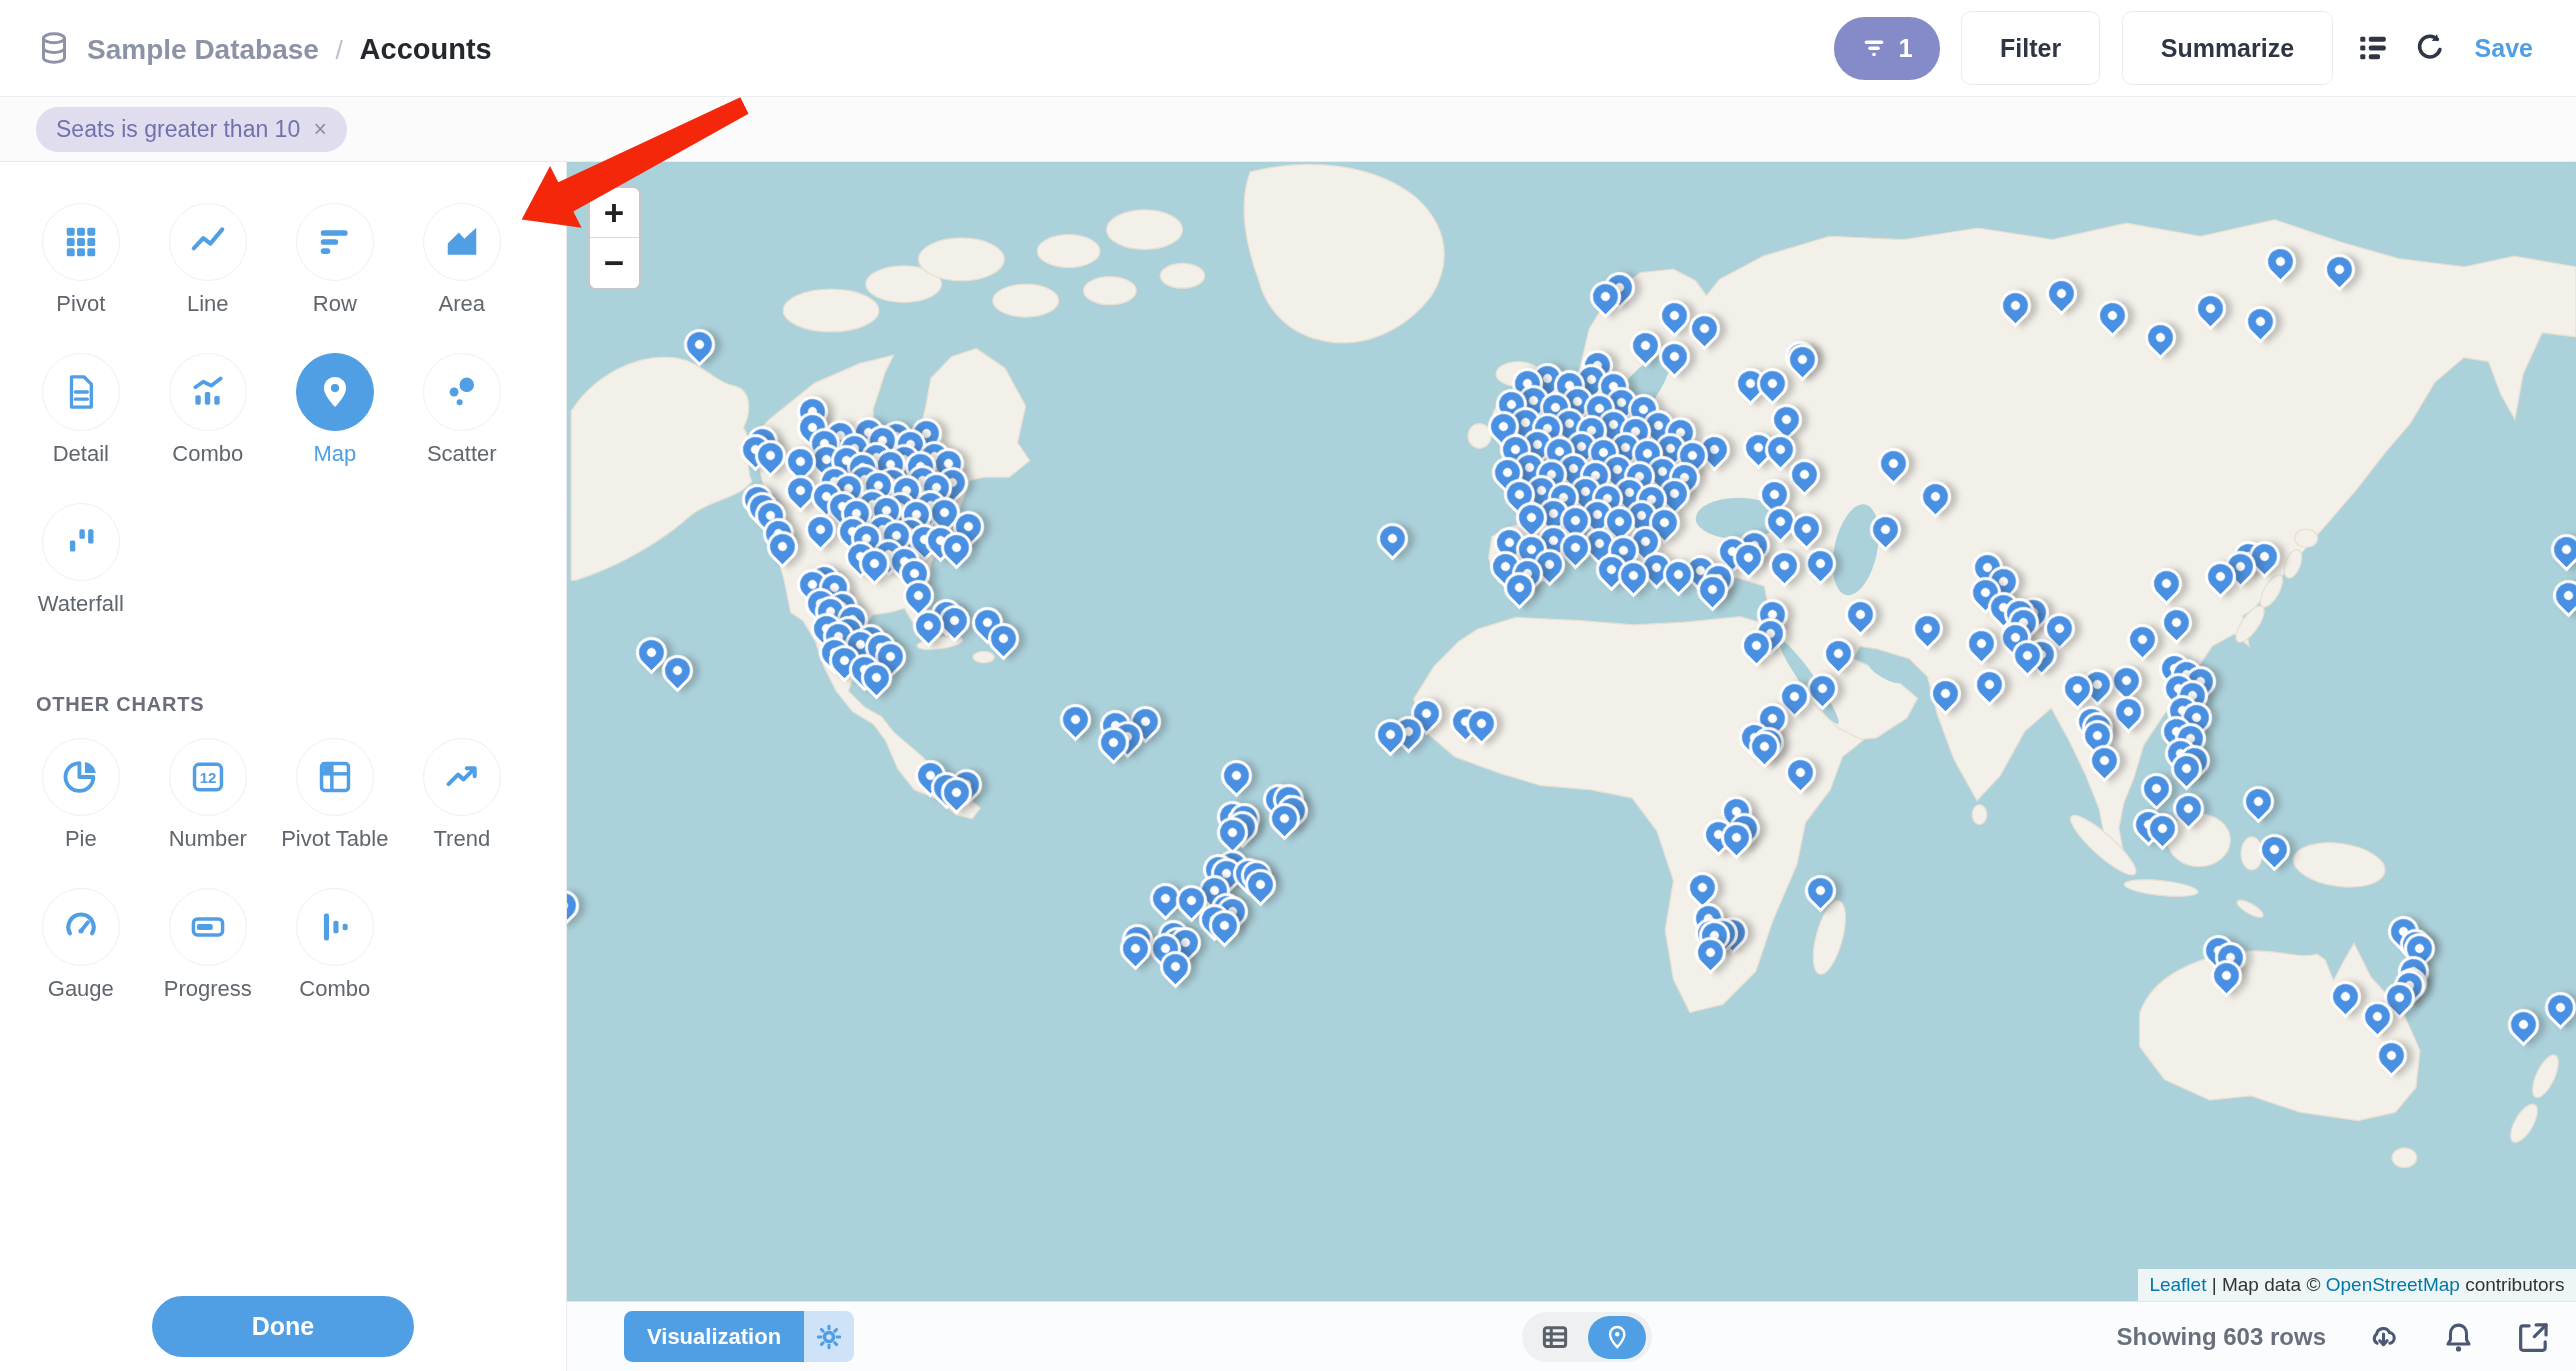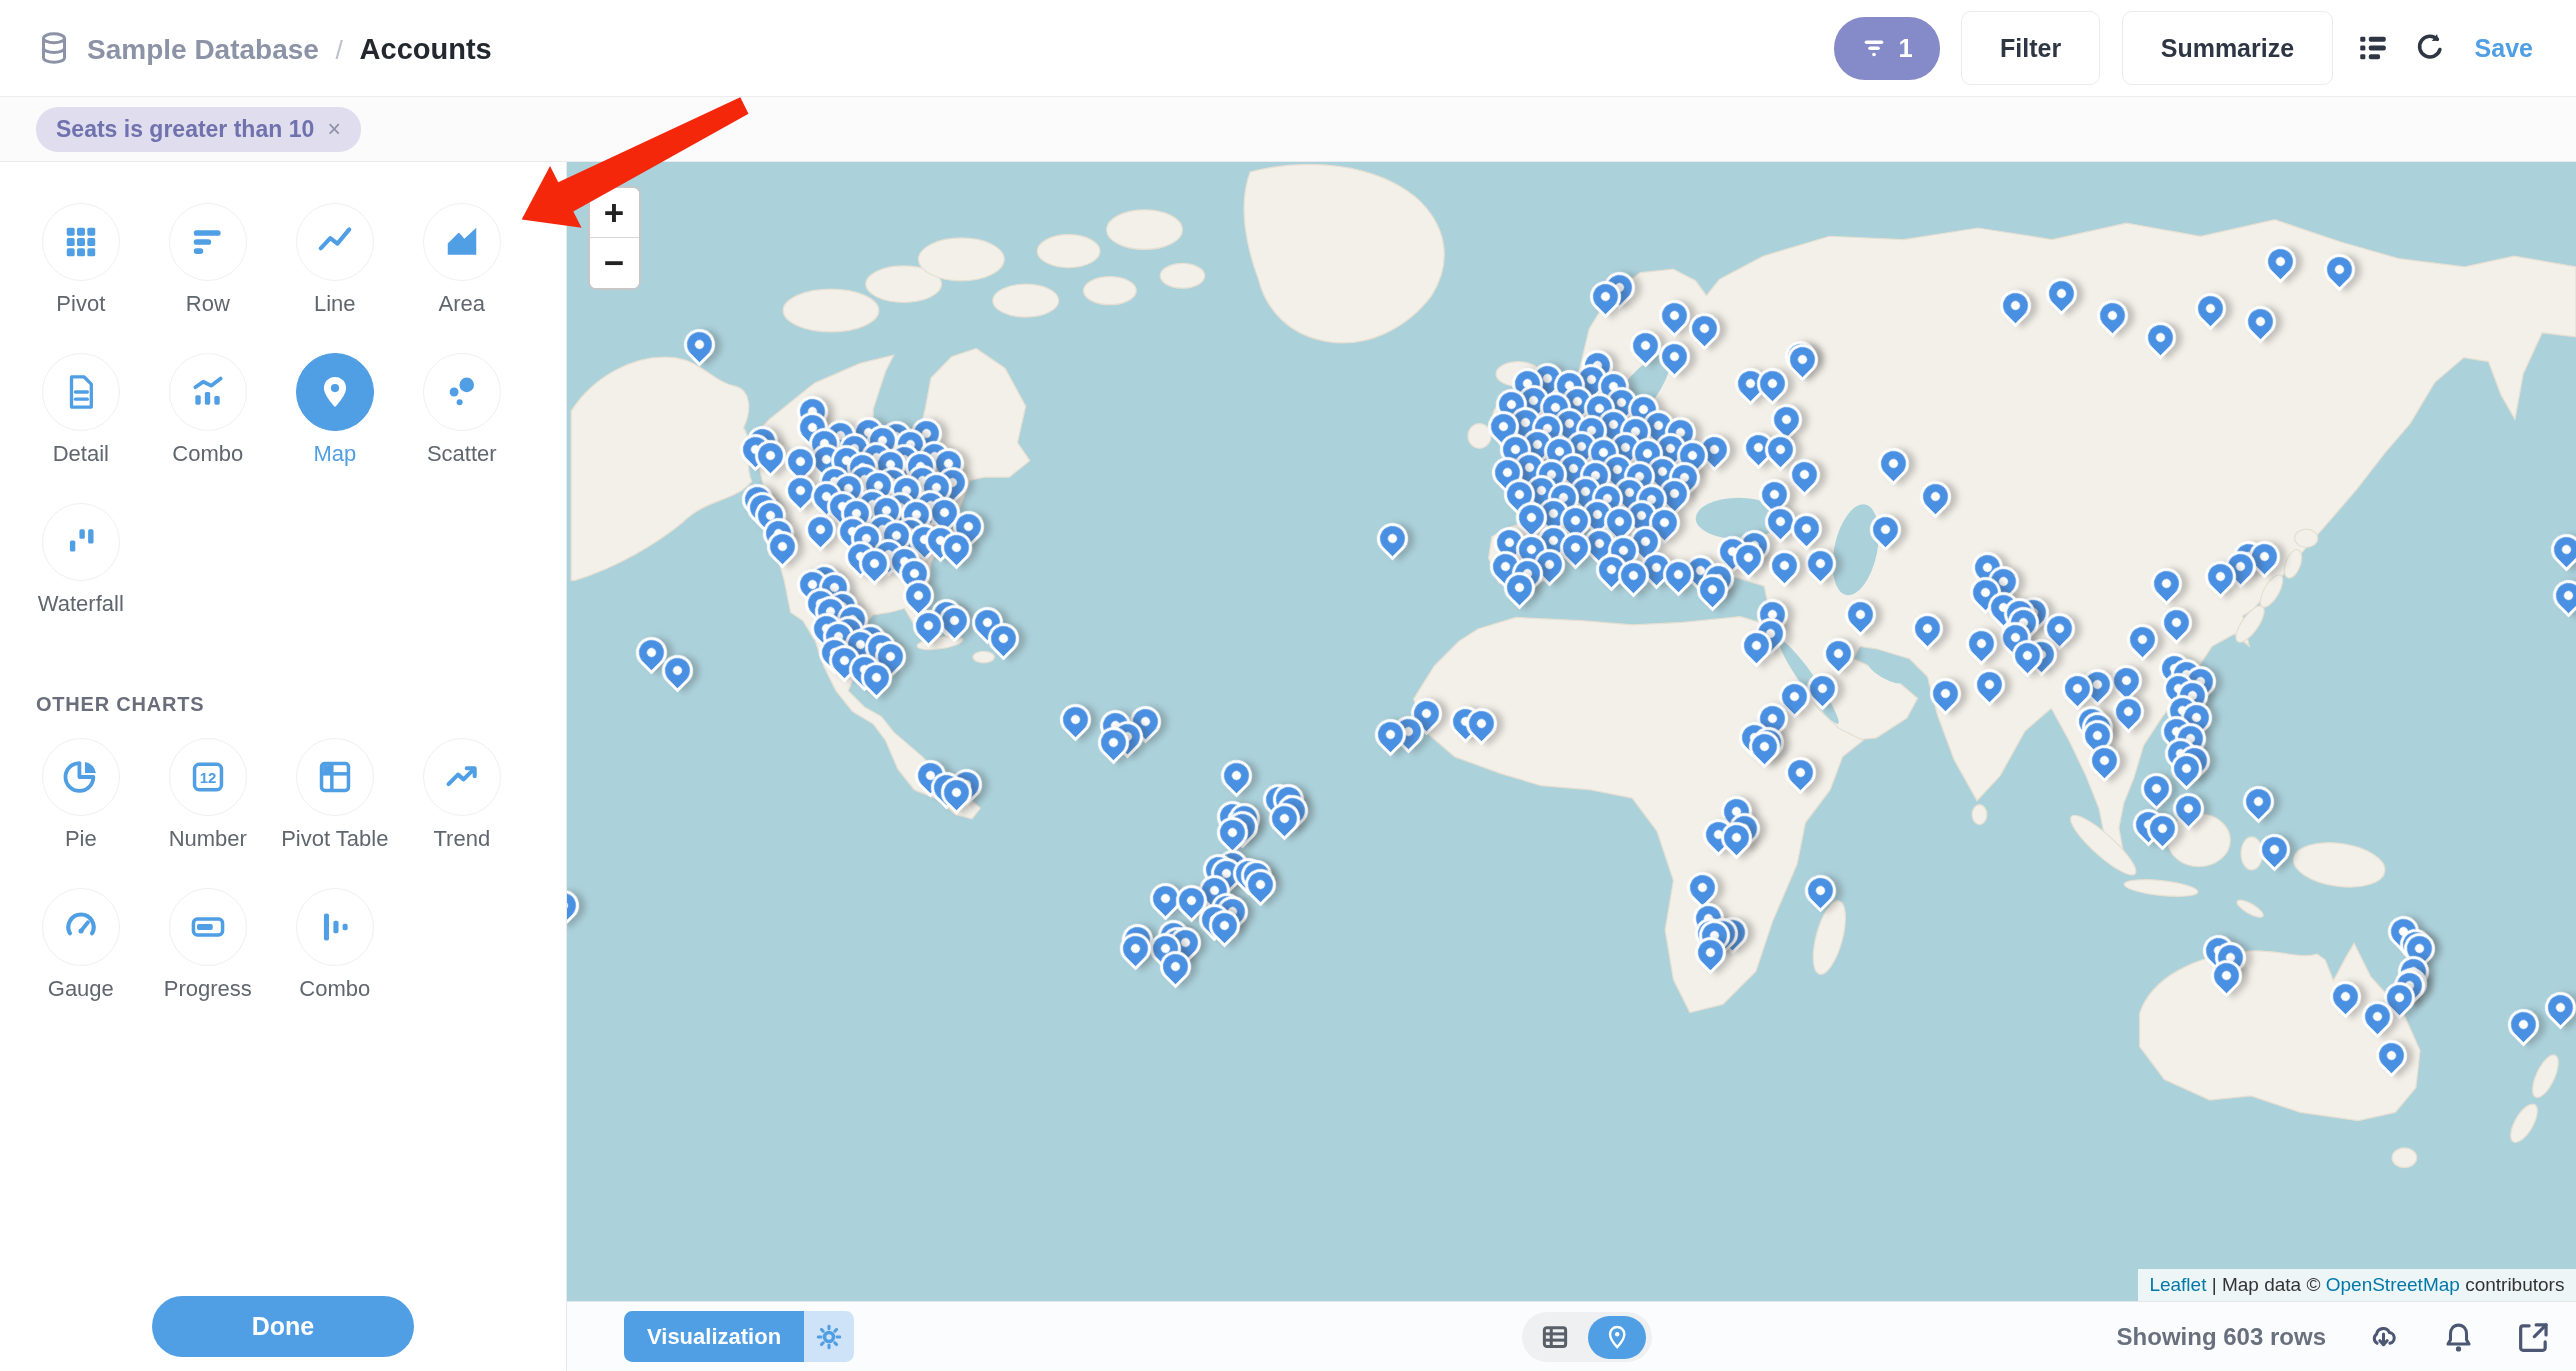--- a/index.html
+++ b/index.html
@@ -21,21 +21,21 @@
   .hright{display:flex;align-items:center;gap:21.5px}
   .fpill{background:var(--purple);color:#fff;border-radius:31px;height:63px;min-width:106px;display:flex;align-items:center;justify-content:center;gap:10px;font-size:25.6px;font-weight:700;padding:0 21.5px;cursor:pointer}
   .fpill svg{width:28px;height:28px}
   .btn{background:#fff;border:1.7px solid #ebebeb;border-radius:10px;height:74px;display:flex;align-items:center;padding:0 38px;font-size:25px;font-weight:700;color:var(--dark);cursor:pointer}
   .hicon{width:36px;height:36px;color:var(--dark);cursor:pointer}
   .save{color:var(--brand);font-size:25px;font-weight:700;margin:0 15px 0 5px;cursor:pointer}
 
   
   .filterbar{height:65px;background:#fbfbfc;border-bottom:1.7px solid #e9eaee;display:flex;align-items:center;padding-left:36px}
   .chip{background:var(--chip-bg);border-radius:22px;height:45px;display:flex;align-items:center;gap:13.2px;padding:0 20px;cursor:pointer}
-  .chip-label{color:var(--chip-text);font-size:23px;font-weight:700}
+  .chip-label{color:var(--chip-text);font-size:23px;font-weight:400}
   .chip-x{color:#8f90a5;font-size:23px;font-weight:400}
 
   
   .content{display:flex;height:1210px}
   .sidebar{width:567px;background:#fff;border-right:1.7px solid #e7e9ec;position:relative;flex:none}
   .vgrid{display:grid;grid-template-columns:repeat(4,127px);row-gap:36px;margin:41px 0 0 17.3px}
   .vt{width:127px;display:flex;flex-direction:column;align-items:center;cursor:pointer}
   .circ{width:78px;height:78px;border-radius:50%;background:#fff;border:1.7px solid #eef0f2;display:flex;align-items:center;justify-content:center;color:var(--brand)}
   .circ svg{width:38px;height:38px}
   .vt.sel .circ{background:var(--brand);border-color:var(--brand);color:#fff}
@@ -141,34 +141,34 @@
                 <rect x="3" y="16" width="5" height="5" rx="1"></rect>
                 <rect x="9.5" y="16" width="5" height="5" rx="1"></rect>
                 <rect x="16" y="16" width="5" height="5" rx="1"></rect>
               </svg>
             </div>
             <div class="vlabel">Pivot</div>
           </div>
           <div class="vt">
             <div class="circ">
               <svg viewBox="0 0 24 24" fill="currentColor">
+                <polyline points="3,16 9,9.5 13.5,13 21,4" fill="none" stroke="currentColor" stroke-width="2.6" stroke-linecap="round" stroke-linejoin="round"></polyline>
+              </svg>
+            </div>
+            <div class="vlabel">Line</div>
+          </div>
+          <div class="vt">
+            <div class="circ">
+              <svg viewBox="0 0 24 24" fill="currentColor">
                 <rect x="3" y="4.5" width="17" height="3.6" rx="1.8"></rect>
                 <rect x="3" y="10.2" width="11" height="3.6" rx="1.8"></rect>
                 <rect x="3" y="15.9" width="6" height="3.6" rx="1.8"></rect>
               </svg>
             </div>
             <div class="vlabel">Row</div>
-          </div>
-          <div class="vt">
-            <div class="circ">
-              <svg viewBox="0 0 24 24" fill="currentColor">
-                <polyline points="3,16 9,9.5 13.5,13 21,4" fill="none" stroke="currentColor" stroke-width="2.6" stroke-linecap="round" stroke-linejoin="round"></polyline>
-              </svg>
-            </div>
-            <div class="vlabel">Line</div>
           </div>
           <div class="vt">
             <div class="circ">
               <svg viewBox="0 0 24 24" fill="currentColor">
                 <path d="M3 20 L3 13 L10 6 L13.5 10 L21 3 L21 20 Z"></path>
               </svg>
             </div>
             <div class="vlabel">Area</div>
           </div>
           <div class="vt">

